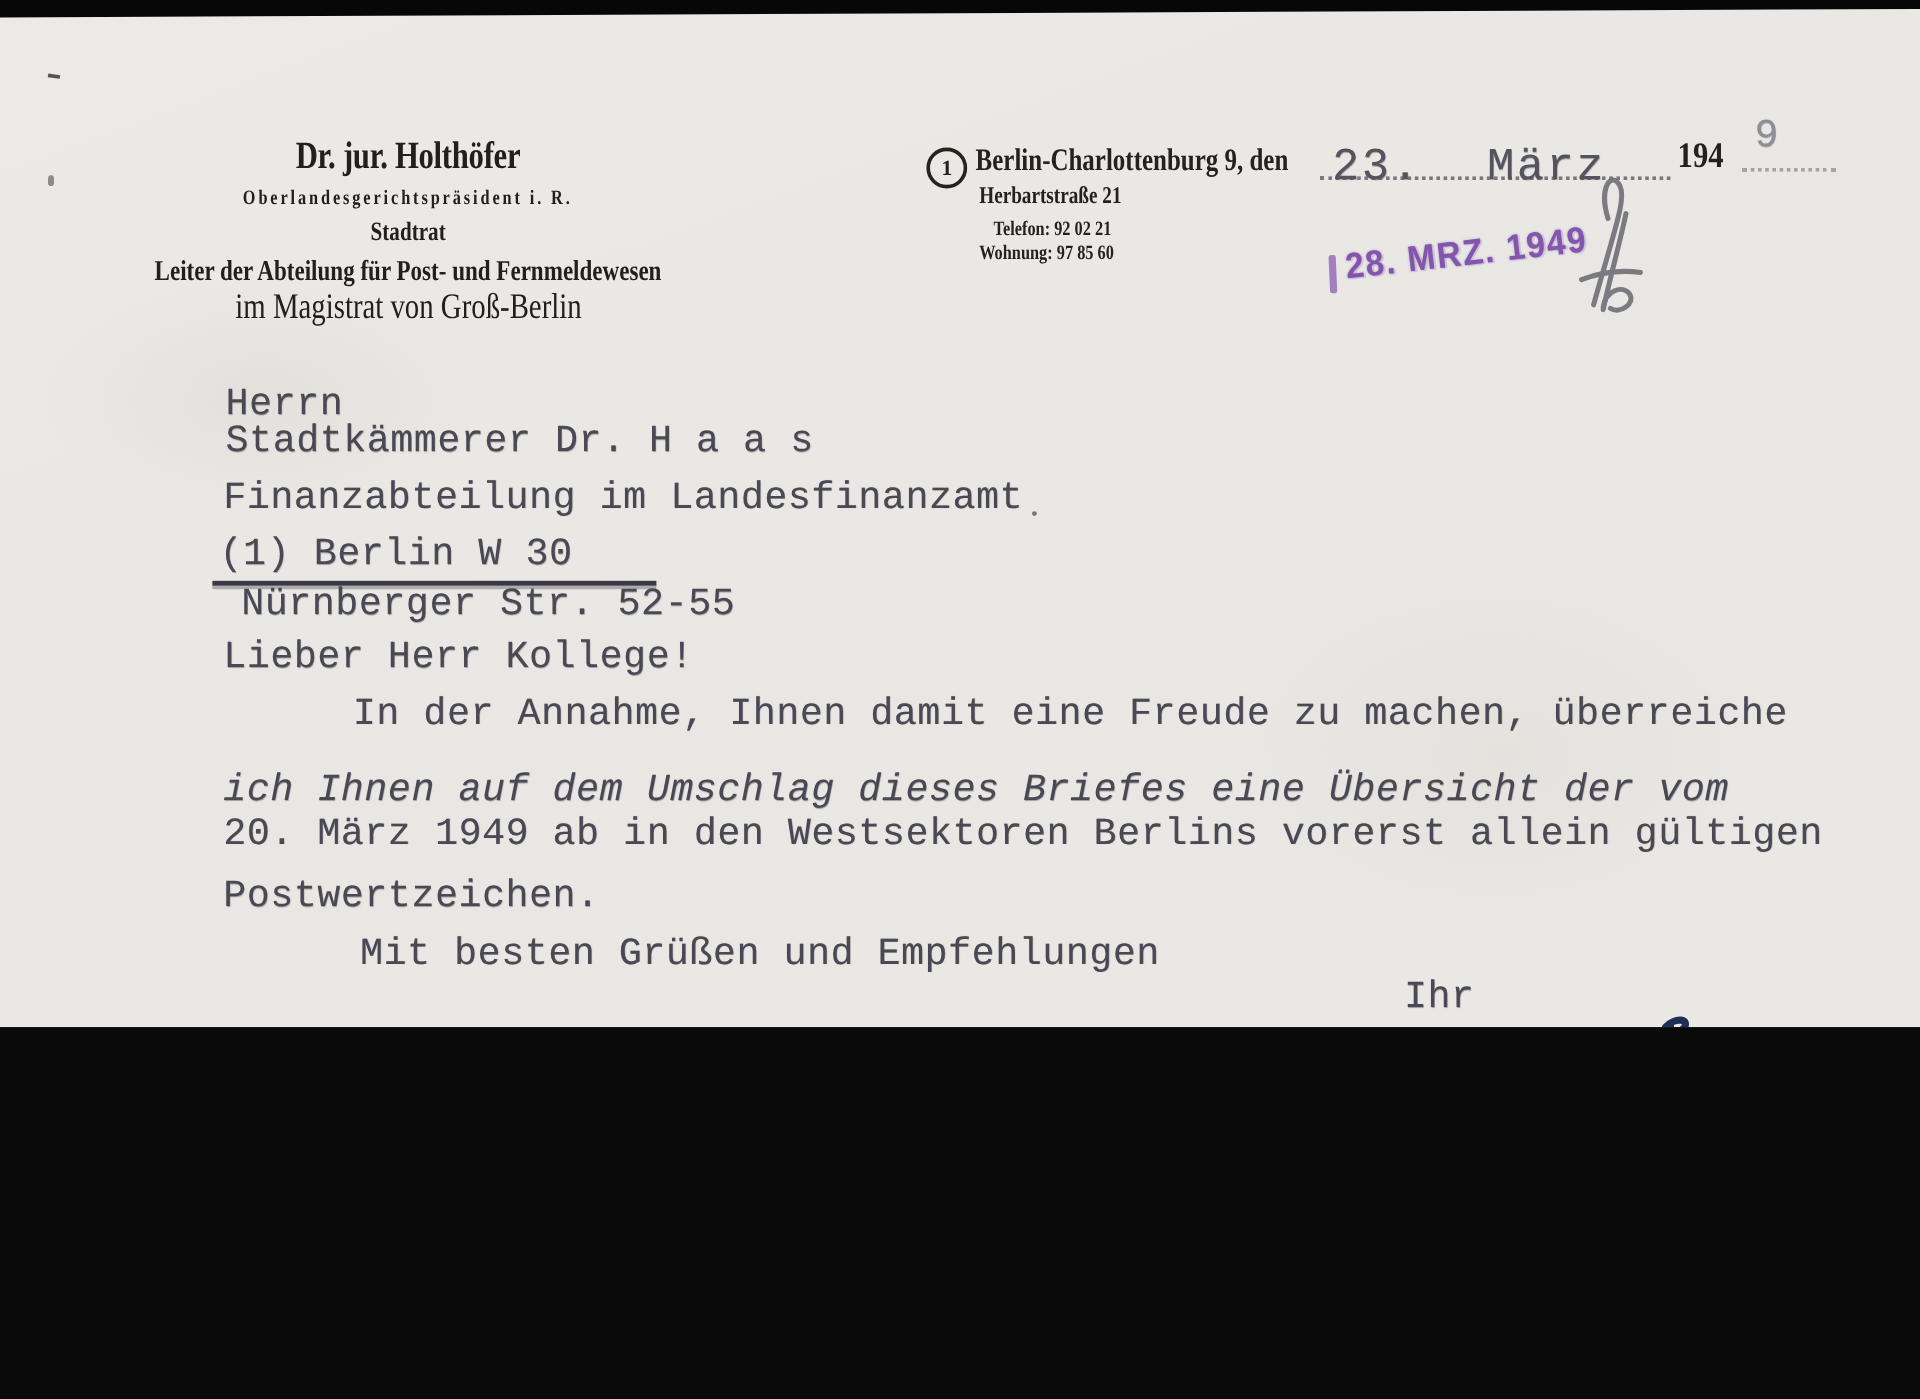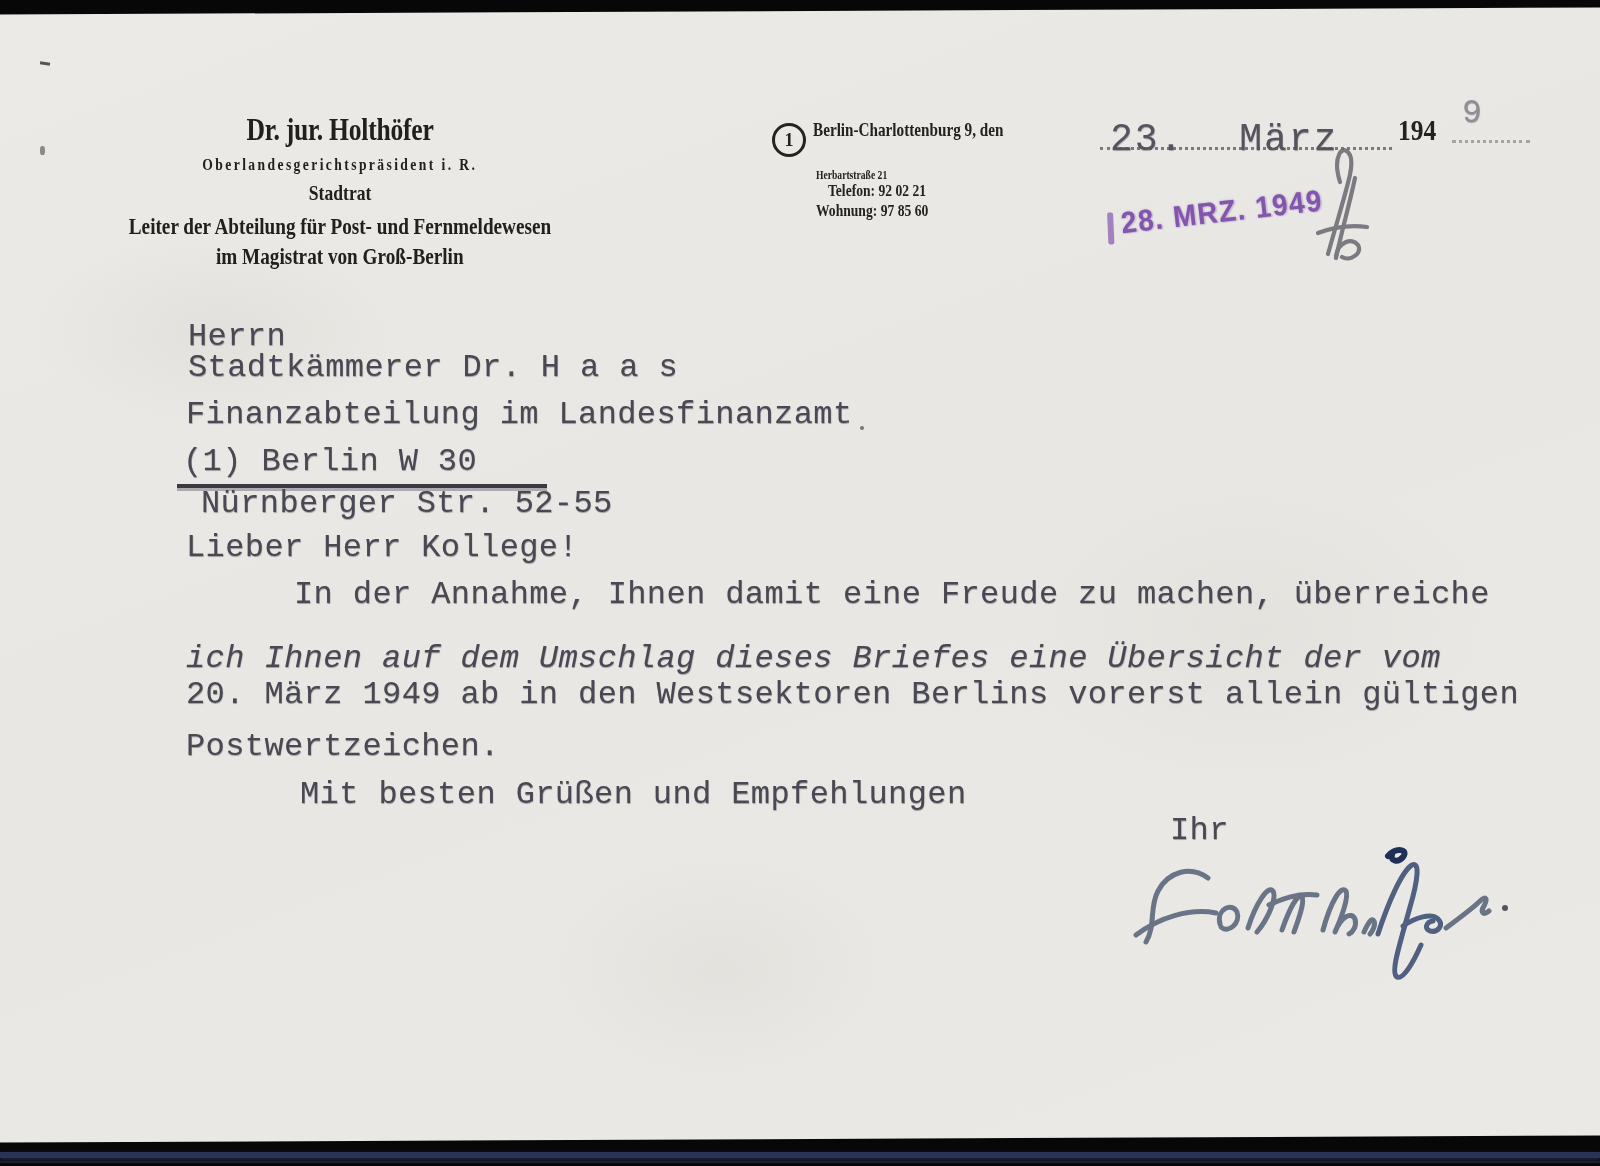--- a/index.html
+++ b/index.html
@@ -1,36 +1,36 @@
 <!DOCTYPE html>
 <html><head>
 <meta charset="utf-8">
 <style>
   html,body{margin:0;padding:0;background:#0a0a0a;}
-  .viewport{position:relative;width:1600px;height:1166px;overflow:hidden;background:#070707;
+  .viewport{position:relative;width:1600px;height:856px;overflow:hidden;background:#070707;
             font-family:"Liberation Serif","DejaVu Serif",serif;}
   .paper{position:absolute;left:-8px;right:-8px;top:11px;height:1128px;
          background:
            radial-gradient(260px 140px at 14% 28%, rgba(212,210,203,.35), transparent 70%),
            radial-gradient(340px 220px at 78% 55%, rgba(215,213,207,.30), transparent 70%),
            radial-gradient(240px 160px at 45% 85%, rgba(209,207,201,.25), transparent 70%),
            linear-gradient(160deg,#ebeae7 0%,#e8e7e3 45%,#eae9e5 100%);
          transform:rotate(-0.25deg);}
   .scan-strip{position:absolute;left:0;right:0;top:1152px;height:6px;background:#2f3960;opacity:.9;
               box-shadow:0 2px 5px rgba(47,57,96,.8);}
   .scan-strip2{position:absolute;left:0;right:0;top:1161px;height:2px;background:#1b2344;opacity:.8;}
   .content{position:absolute;inset:0;}
 
   
   .letterhead{position:absolute;left:40px;top:110px;width:600px;text-align:center;color:#21201c;}
   .lh1{font-size:32px;font-weight:700;line-height:38px;letter-spacing:-.3px;}
   .lh2{font-size:17px;font-weight:700;letter-spacing:3px;line-height:22px;margin-top:6px;}
   .lh3{font-size:22px;font-weight:700;line-height:26px;margin-top:4px;}
   .lh4{font-size:24px;font-weight:700;line-height:30px;margin-top:5px;}
-  .lh5{font-size:24px;font-weight:700;line-height:30px;}
+  .lh5{font-size:30px;font-weight:400;line-height:30px;}
   .sx{display:inline-block;transform:scaleX(.8);transform-origin:center;white-space:nowrap;}
 
   
   .abs{position:absolute;white-space:nowrap;}
   .serifb{color:#24221d;font-weight:700;}
   .sxl{display:inline-block;transform:scaleX(.8);transform-origin:left center;white-space:nowrap;}
   .district{position:absolute;left:772px;top:123px;width:28px;height:28px;border:3px solid #26231c;
             border-radius:50%;text-align:center;line-height:28px;font-size:18px;font-weight:700;color:#24221d;}
   .dots{position:absolute;height:0;border-top:3px dotted #55545a;opacity:.75;}
 
@@ -67,27 +67,27 @@
 
     <div class="letterhead">
       <div class="lh1"><span class="sx">Dr. jur. Holthöfer</span></div>
       <div class="lh2"><span class="sx">Oberlandesgerichtspräsident i. R.</span></div>
       <div class="lh3"><span class="sx">Stadtrat</span></div>
       <div class="lh4"><span class="sx">Leiter der Abteilung für Post- und Fernmeldewesen</span></div>
       <div class="lh5"><span class="sx">im Magistrat von Groß-Berlin</span></div>
     </div>
 
     <div class="district">1</div>
-    <div class="abs serifb" style="left:813px;top:119px;font-size:19px;"><span class="sxl">Berlin-Charlottenburg 9, den</span></div>
+    <div class="abs serifb" style="left:813px;top:119px;font-size:26px;"><span class="sxl">Berlin-Charlottenburg 9, den</span></div>
     <div class="dots" style="left:1100px;top:147px;width:292px;"></div>
     <div class="dots" style="left:1452px;top:140px;width:78px;opacity:.45;"></div>
     <div class="abs type type-sm" style="left:1110px;top:118px;word-spacing:30px;letter-spacing:2px;color:#55545e;">23. März</div>
     <div class="abs serifb" style="left:1398px;top:113px;font-size:30px;"><span class="sxl" style="transform:scaleX(.85);">194</span></div>
     <div class="abs type" style="left:1462px;top:95px;font-size:33px;color:#8f8e96;">9</div>
-    <div class="abs serifb" style="left:816px;top:168px;font-size:12px;"><span class="sxl">Herbartstraße 21</span></div>
+    <div class="abs serifb" style="left:816px;top:152px;font-size:20px;"><span class="sxl">Herbartstraße 21</span></div>
     <div class="abs serifb" style="left:828px;top:181px;font-size:17px;"><span class="sxl">Telefon: 92 02 21</span></div>
     <div class="abs serifb" style="left:816px;top:201px;font-size:17px;"><span class="sxl">Wohnung: 97 85 60</span></div>
 
     <div class="stamp">
       <div class="stamp-bar"></div>
       <div class="stamp-text">28. MRZ. 1949</div>
     </div>
     <svg style="left:1280px;top:130px;" width="110" height="140" viewBox="0 0 110 140">
       <g fill="none" stroke="#6d6c74" stroke-width="4.2" stroke-linecap="round" stroke-linejoin="round" opacity=".88">
         <path d="M 60 52 C 52 26, 63 12, 70 25 C 75 36, 67 56, 48 124"></path>

